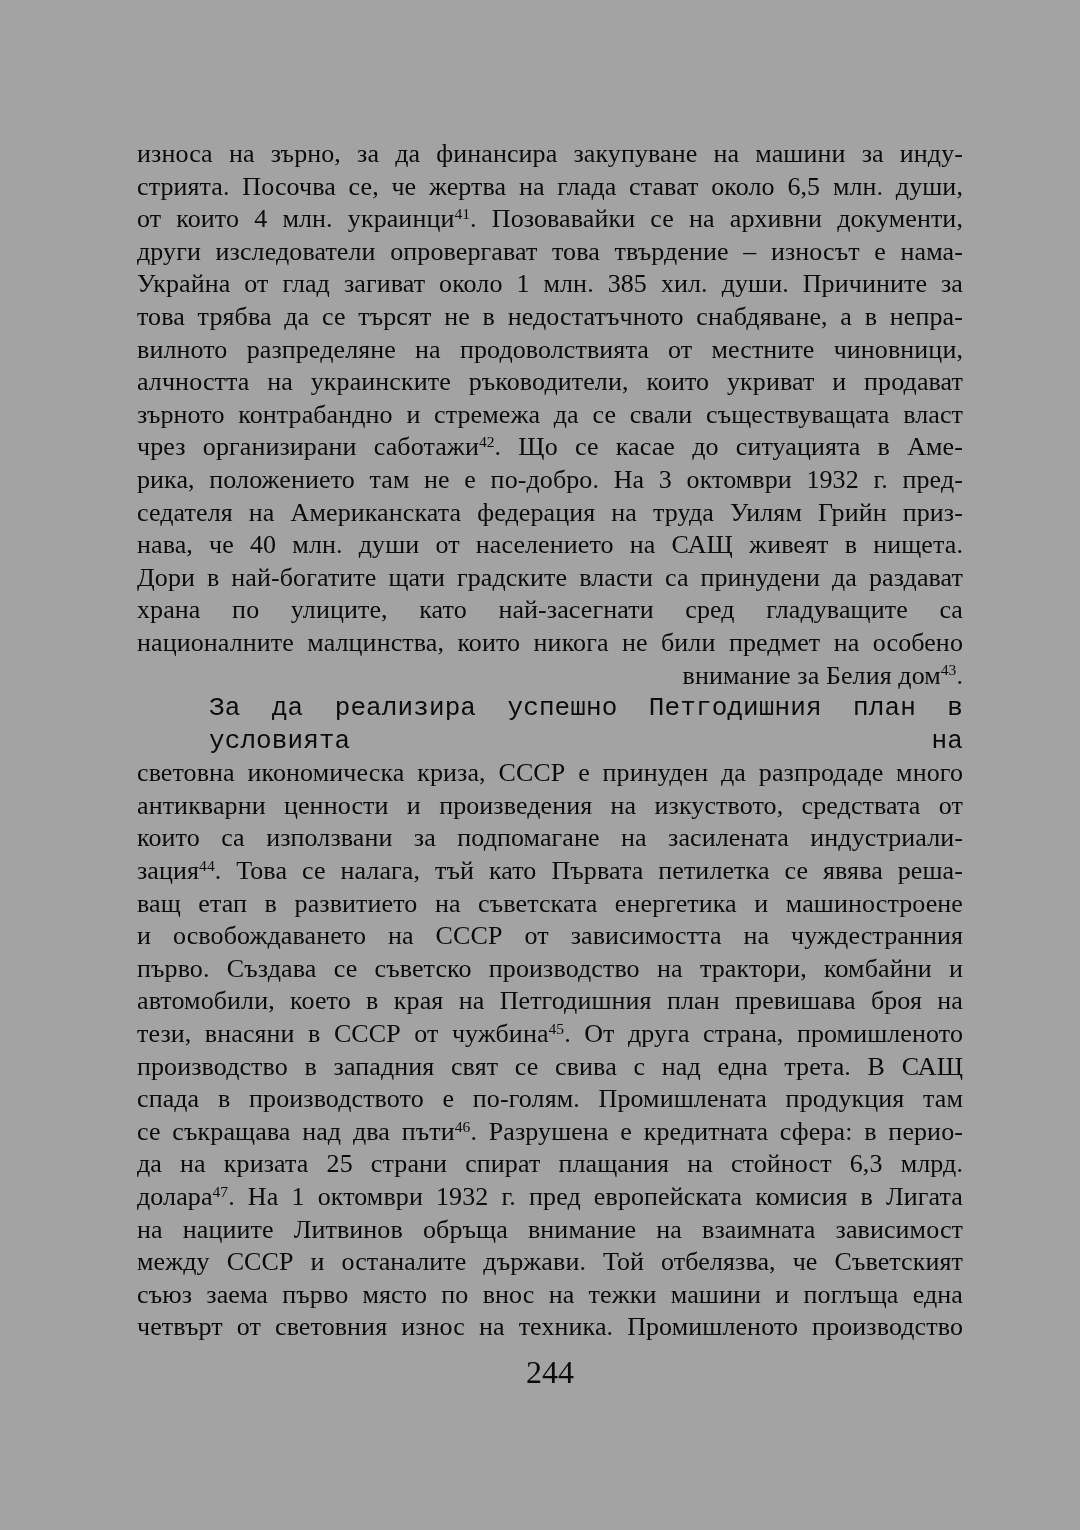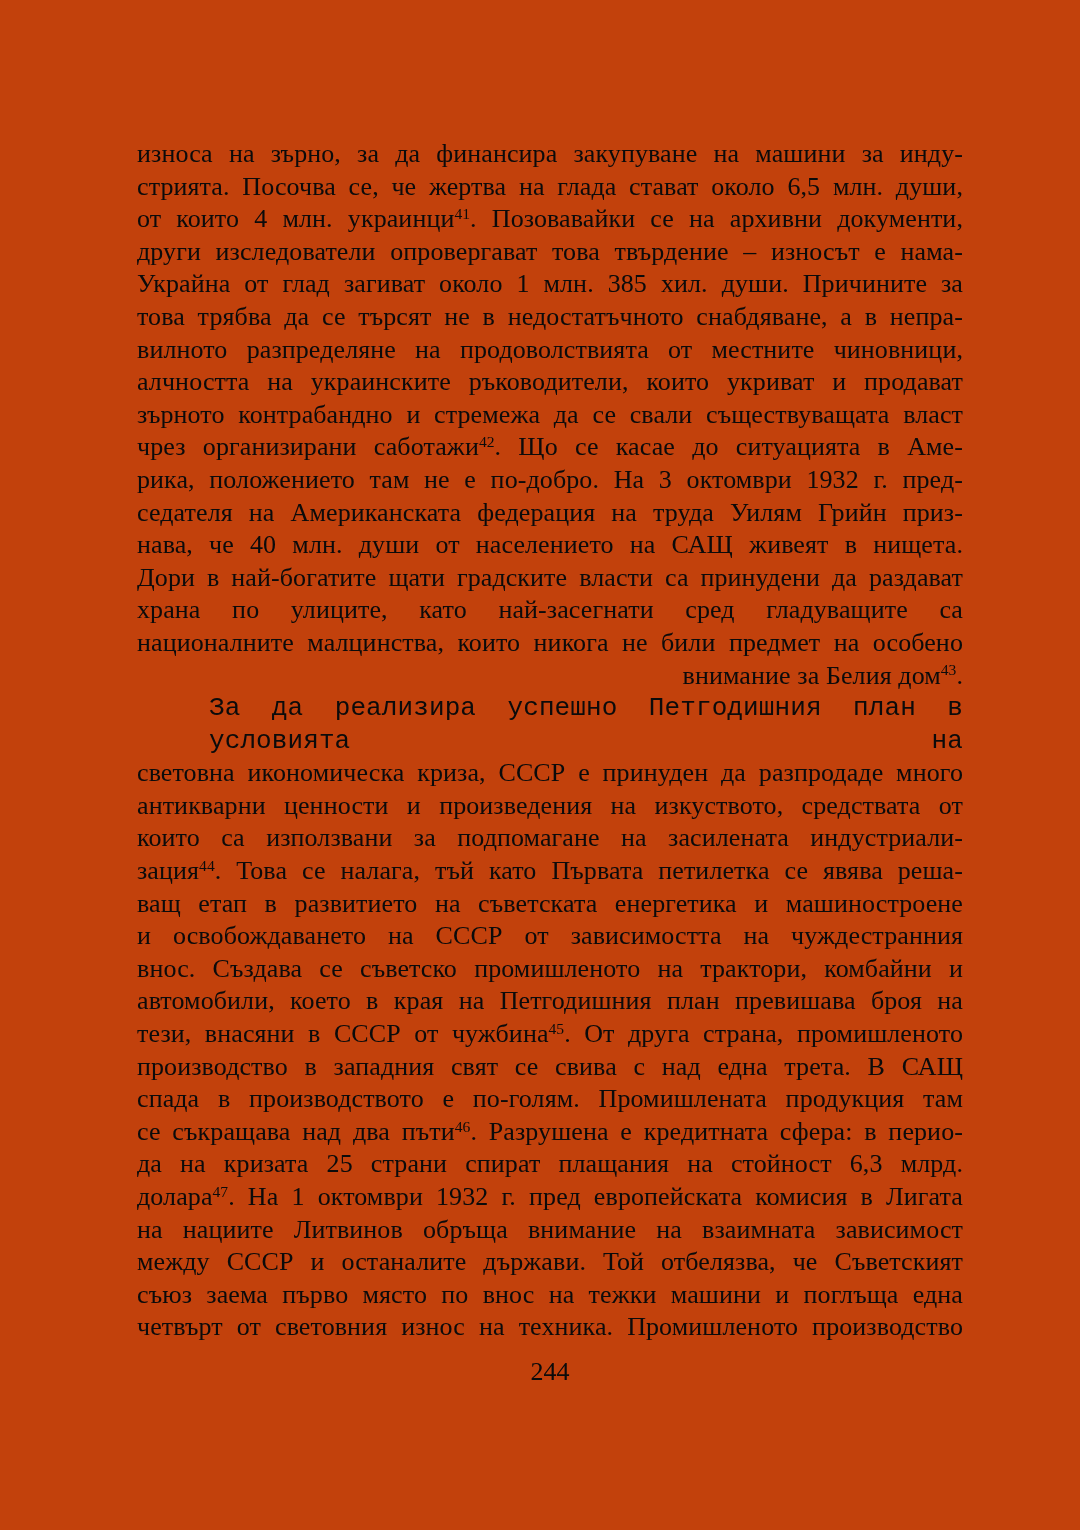--- a/index.html
+++ b/index.html
@@ -11,21 +11,21 @@
     position: relative;
     width: 1080px;
     height: 1530px;
     font-family: "Liberation Serif", "DejaVu Serif", serif;
     color: #0b0b0b;
     overflow: hidden;
   }
   .page {
     position: absolute;
     inset: 0;
-    background: #c2410c;
+    background: #a3a3a3;
   }
   .text-block {
     position: absolute;
     left: 137px;
     top: 138px;
     width: 826px;
     font-size: 26px;
     line-height: 32.6px;
     letter-spacing: 0.1px;
   }
@@ -51,21 +51,21 @@
     top: -0.52em;
     letter-spacing: 0;
     margin-top: 27px;
   }
   .page-number {
     position: absolute;
     top: 1356px;
     left: 137px;
     width: 826px;
     text-align: center;
-    font-size: 26px;
+    font-size: 32px;
     line-height: 32px;
   }
 </style>
 </head>
 <body>
 
 <div class="page">
   <div class="text-block">
       <div class="paragraph">
         <div class="line justify">износа на зърно, за да финансира закупуване на машини за инду-</div>
@@ -87,21 +87,21 @@
         <div class="line">внимание за Белия дом<sup class="fnref">43</sup>.</div>
       </div>
       <div class="paragraph">
         <div class="line justify indent">За да реализира успешно Петгодишния план в условията на</div>
         <div class="line justify">световна икономическа криза, СССР е принуден да разпродаде много</div>
         <div class="line justify">антикварни ценности и произведения на изкуството, средствата от</div>
         <div class="line justify">които са използвани за подпомагане на засилената индустриали-</div>
         <div class="line justify">зация<sup class="fnref">44</sup>. Това се налага, тъй като Първата петилетка се явява реша-</div>
         <div class="line justify">ващ етап в развитието на съветската енергетика и машиностроене</div>
         <div class="line justify">и освобождаването на СССР от зависимостта на чуждестранния</div>
-        <div class="line justify">внос. Създава се съветско промишленото на трактори, комбайни и</div>
+        <div class="line justify">първо. Създава се съветско производство на трактори, комбайни и</div>
         <div class="line justify">автомобили, което в края на Петгодишния план превишава броя на</div>
         <div class="line justify">тези, внасяни в СССР от чужбина<sup class="fnref">45</sup>. От друга страна, промишленото</div>
         <div class="line justify">производство в западния свят се свива с над една трета. В САЩ</div>
         <div class="line justify">спада в производството е по-голям. Промишлената продукция там</div>
         <div class="line justify">се съкращава над два пъти<sup class="fnref">46</sup>. Разрушена е кредитната сфера: в перио-</div>
         <div class="line justify">да на кризата 25 страни спират плащания на стойност 6,3 млрд.</div>
         <div class="line justify">долара<sup class="fnref">47</sup>. На 1 октомври 1932 г. пред европейската комисия в Лигата</div>
         <div class="line justify">на нациите Литвинов обръща внимание на взаимната зависимост</div>
         <div class="line justify">между СССР и останалите държави. Той отбелязва, че Съветският</div>
         <div class="line justify">съюз заема първо място по внос на тежки машини и поглъща една</div>

